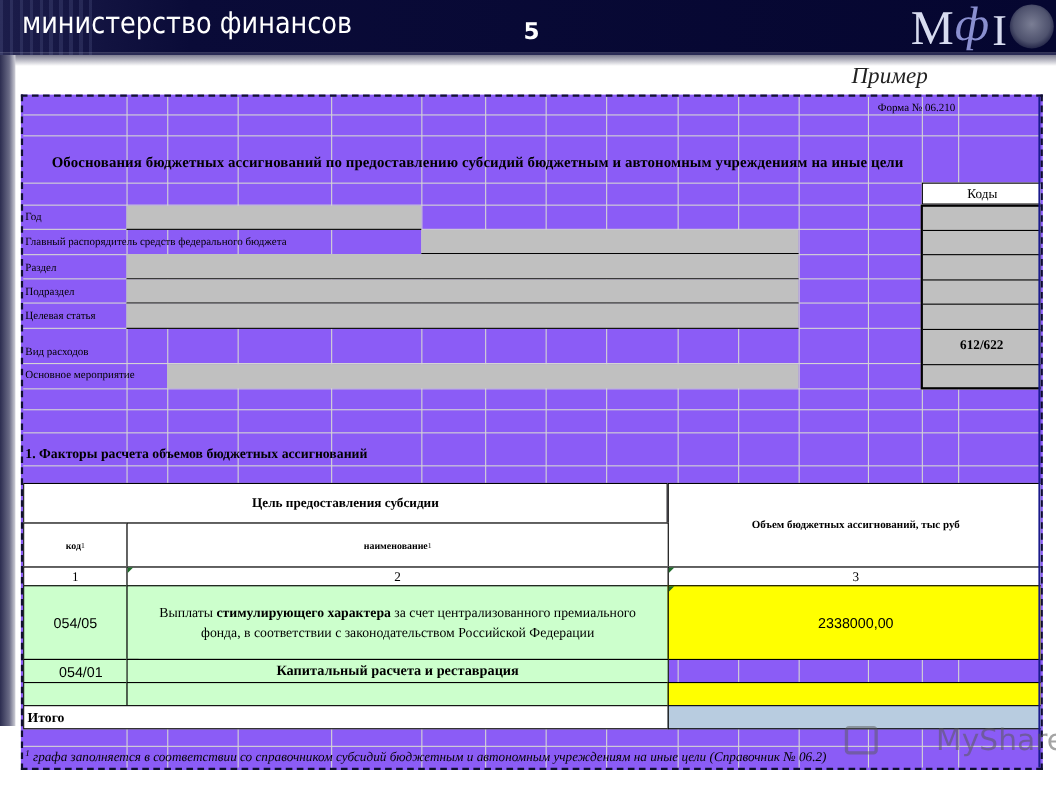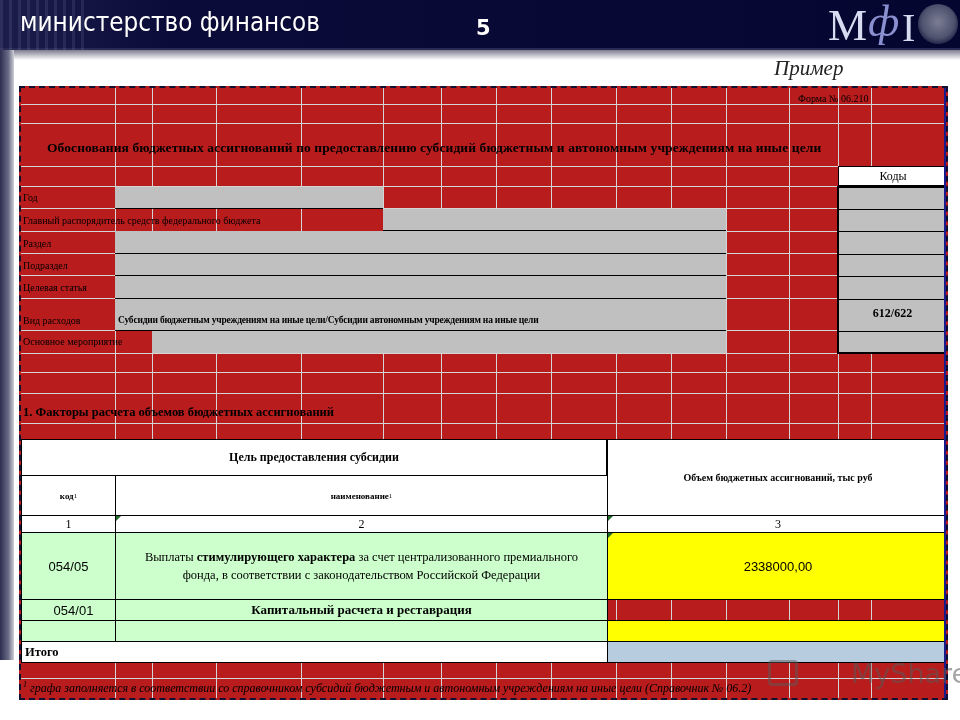--- a/index.html
+++ b/index.html
@@ -50,21 +50,21 @@
   }
 
   .example-label {
     position: absolute; left: 774px; top: 56px;
     font-family: "Liberation Serif", serif; font-style: italic; font-size: 21px; color: #222;
   }
 
   
   .sheet {
     position: absolute; left: 19px; top: 86px; width: 929px; height: 614px;
-    border: 2px dashed #101030; background: #b91c1c; overflow: hidden;
+    border: 2px dashed #101030; background: #8b5cf6; overflow: hidden;
   }
   .sheet .rborder { position:absolute; right:0; top:0; width:2px; height:100%; background:#1a1a8c; }
 
   .grid-v { position: absolute; top: 0; width: 1px; height: 100%; background: #d4d4d4; }
   .grid-h { position: absolute; left: 0; height: 1px; width: 100%; background: #d4d4d4; }
 
   .abs { position: absolute; }
   .txt { font-family: "Liberation Serif", serif; font-size: 10px; white-space: nowrap; }
   .gray { background: #c0c0c0; }
   .blk-b { border-bottom: 1.5px solid #000; }
@@ -164,23 +164,20 @@
   <div class="abs txt lbl" style="top:150px">Раздел</div>
   <div class="abs gray blk-b" style="left:94px;top:143px;width:611px;height:23px"></div>
 
   <div class="abs txt lbl" style="top:172px">Подраздел</div>
   <div class="abs gray blk-b" style="left:94px;top:166px;width:611px;height:22px"></div>
 
   <div class="abs txt lbl" style="top:194px">Целевая статья</div>
   <div class="abs gray blk-b" style="left:94px;top:188px;width:611px;height:23px"></div>
 
   <div class="abs txt lbl" style="top:227px">Вид расходов</div>
-  <div class="abs gray blk-b" style="left:94px;top:211px;width:611px;height:32px">
-    <span class="abs txt" style="left:3px;top:16px;font-weight:bold;font-size:9.5px;letter-spacing:-0.2px">Субсидии бюджетным учреждениям на иные цели/Субсидии автономным учреждениям на иные цели</span>
-  </div>
 
   <div class="abs txt lbl" style="top:248px">Основное мероприятие</div>
   <div class="abs gray" style="left:131px;top:243px;width:574px;height:22px"></div>
 
   <div class="abs codes-head">Коды</div>
   <div class="abs codes-box">
     <div class="codes-line" style="top:21px"></div>
     <div class="codes-line" style="top:43px"></div>
     <div class="codes-line" style="top:66px"></div>
     <div class="codes-line" style="top:88px"></div>

